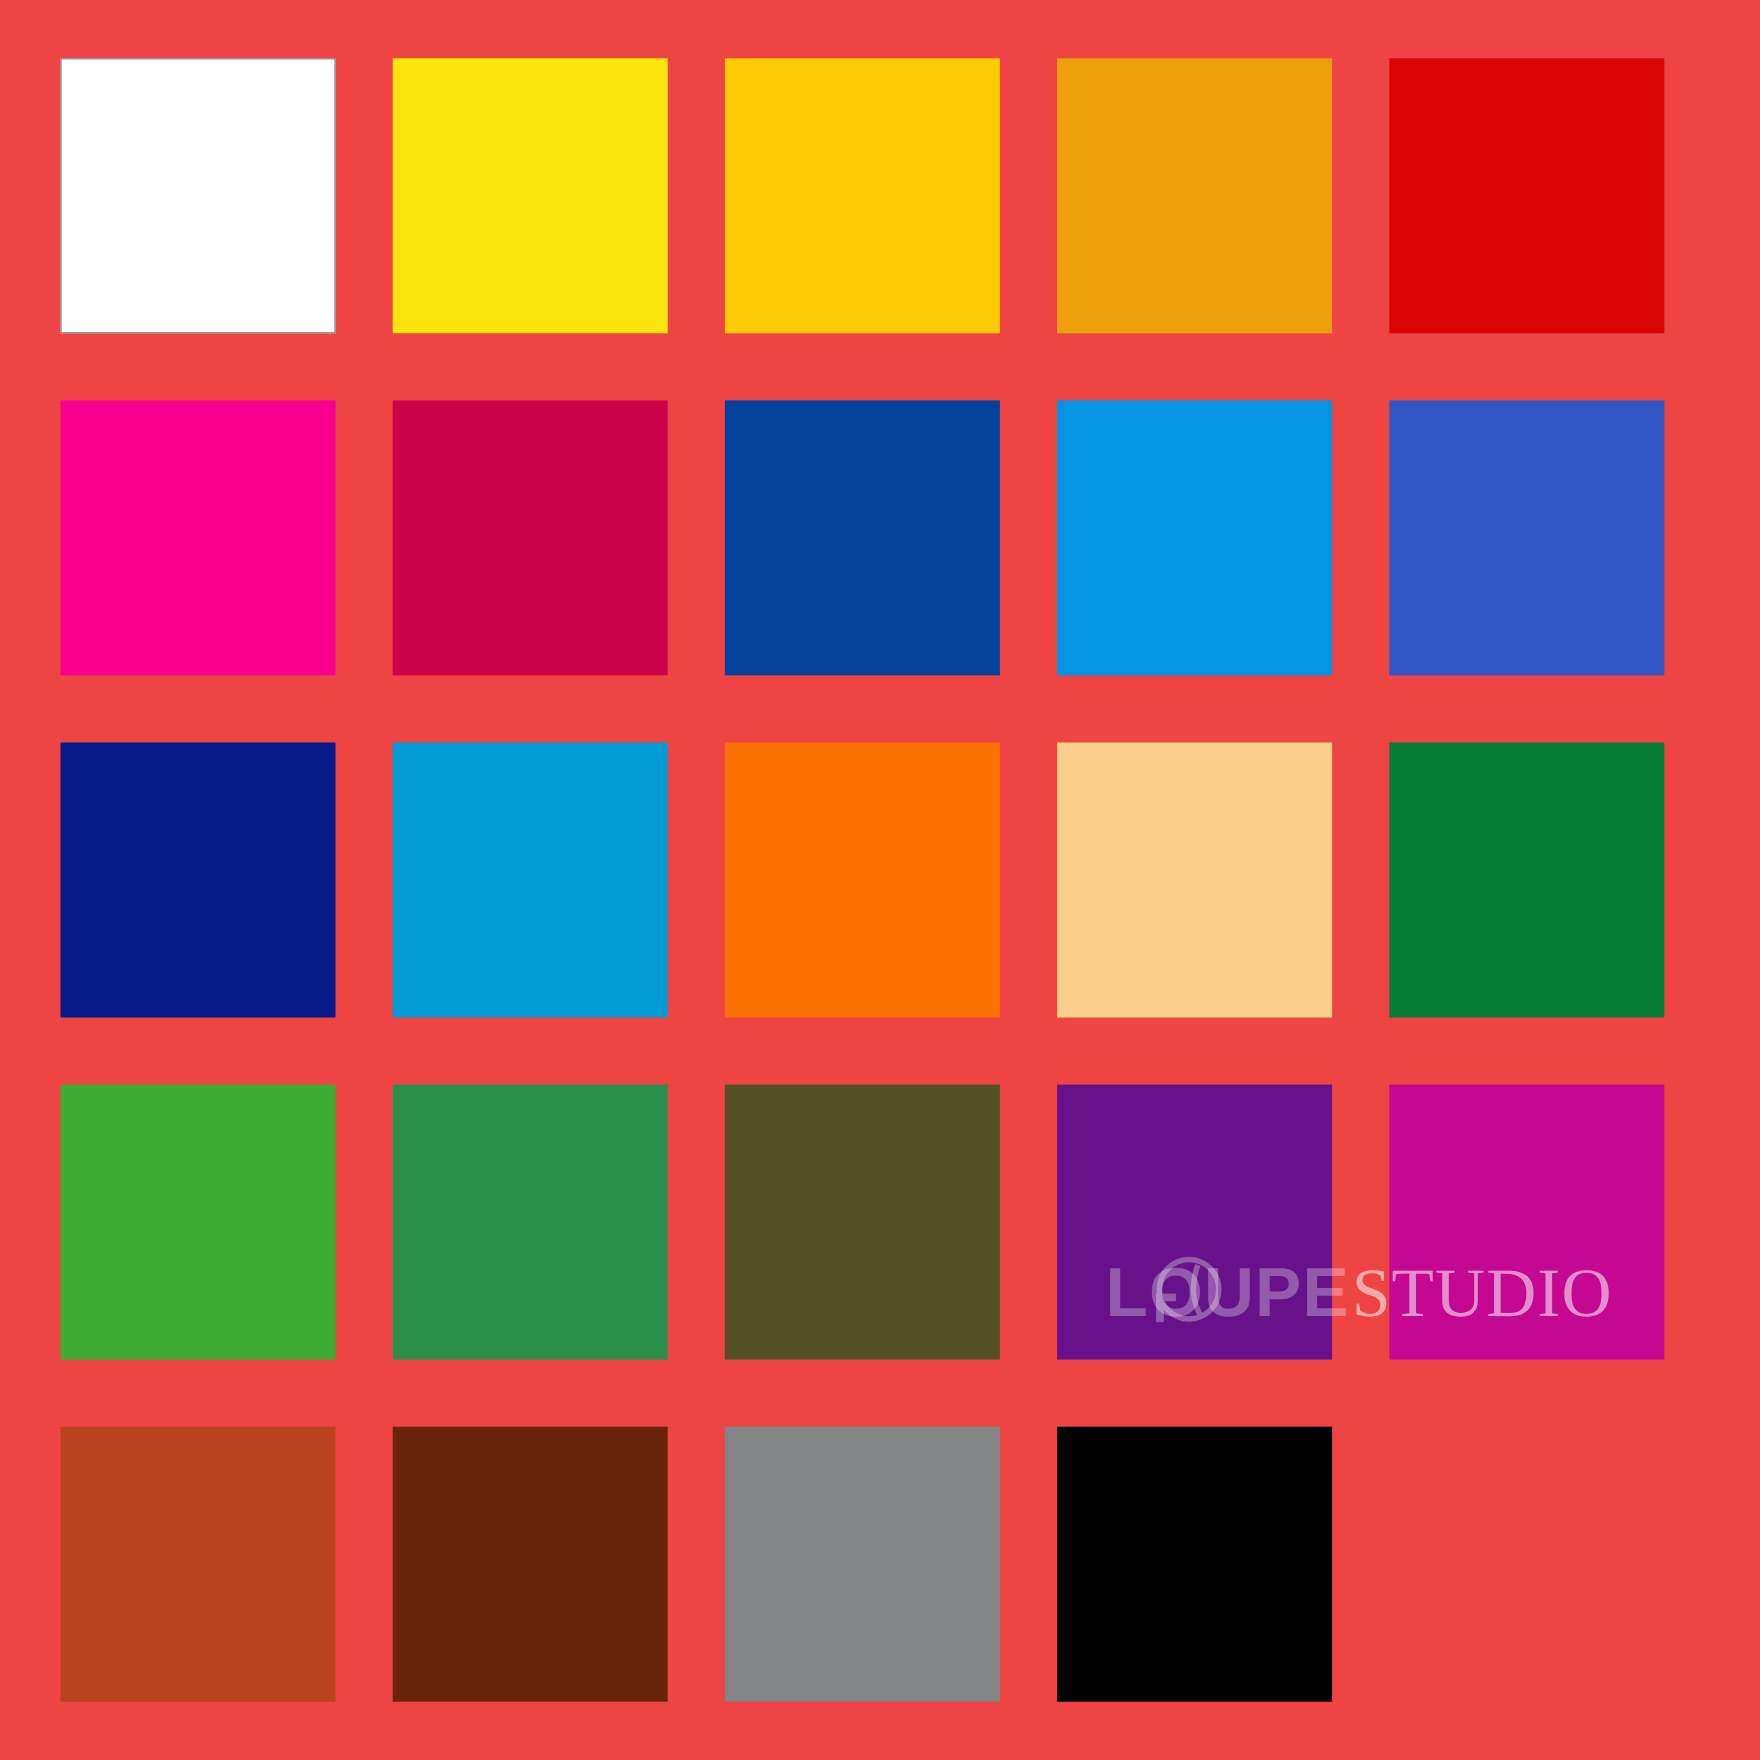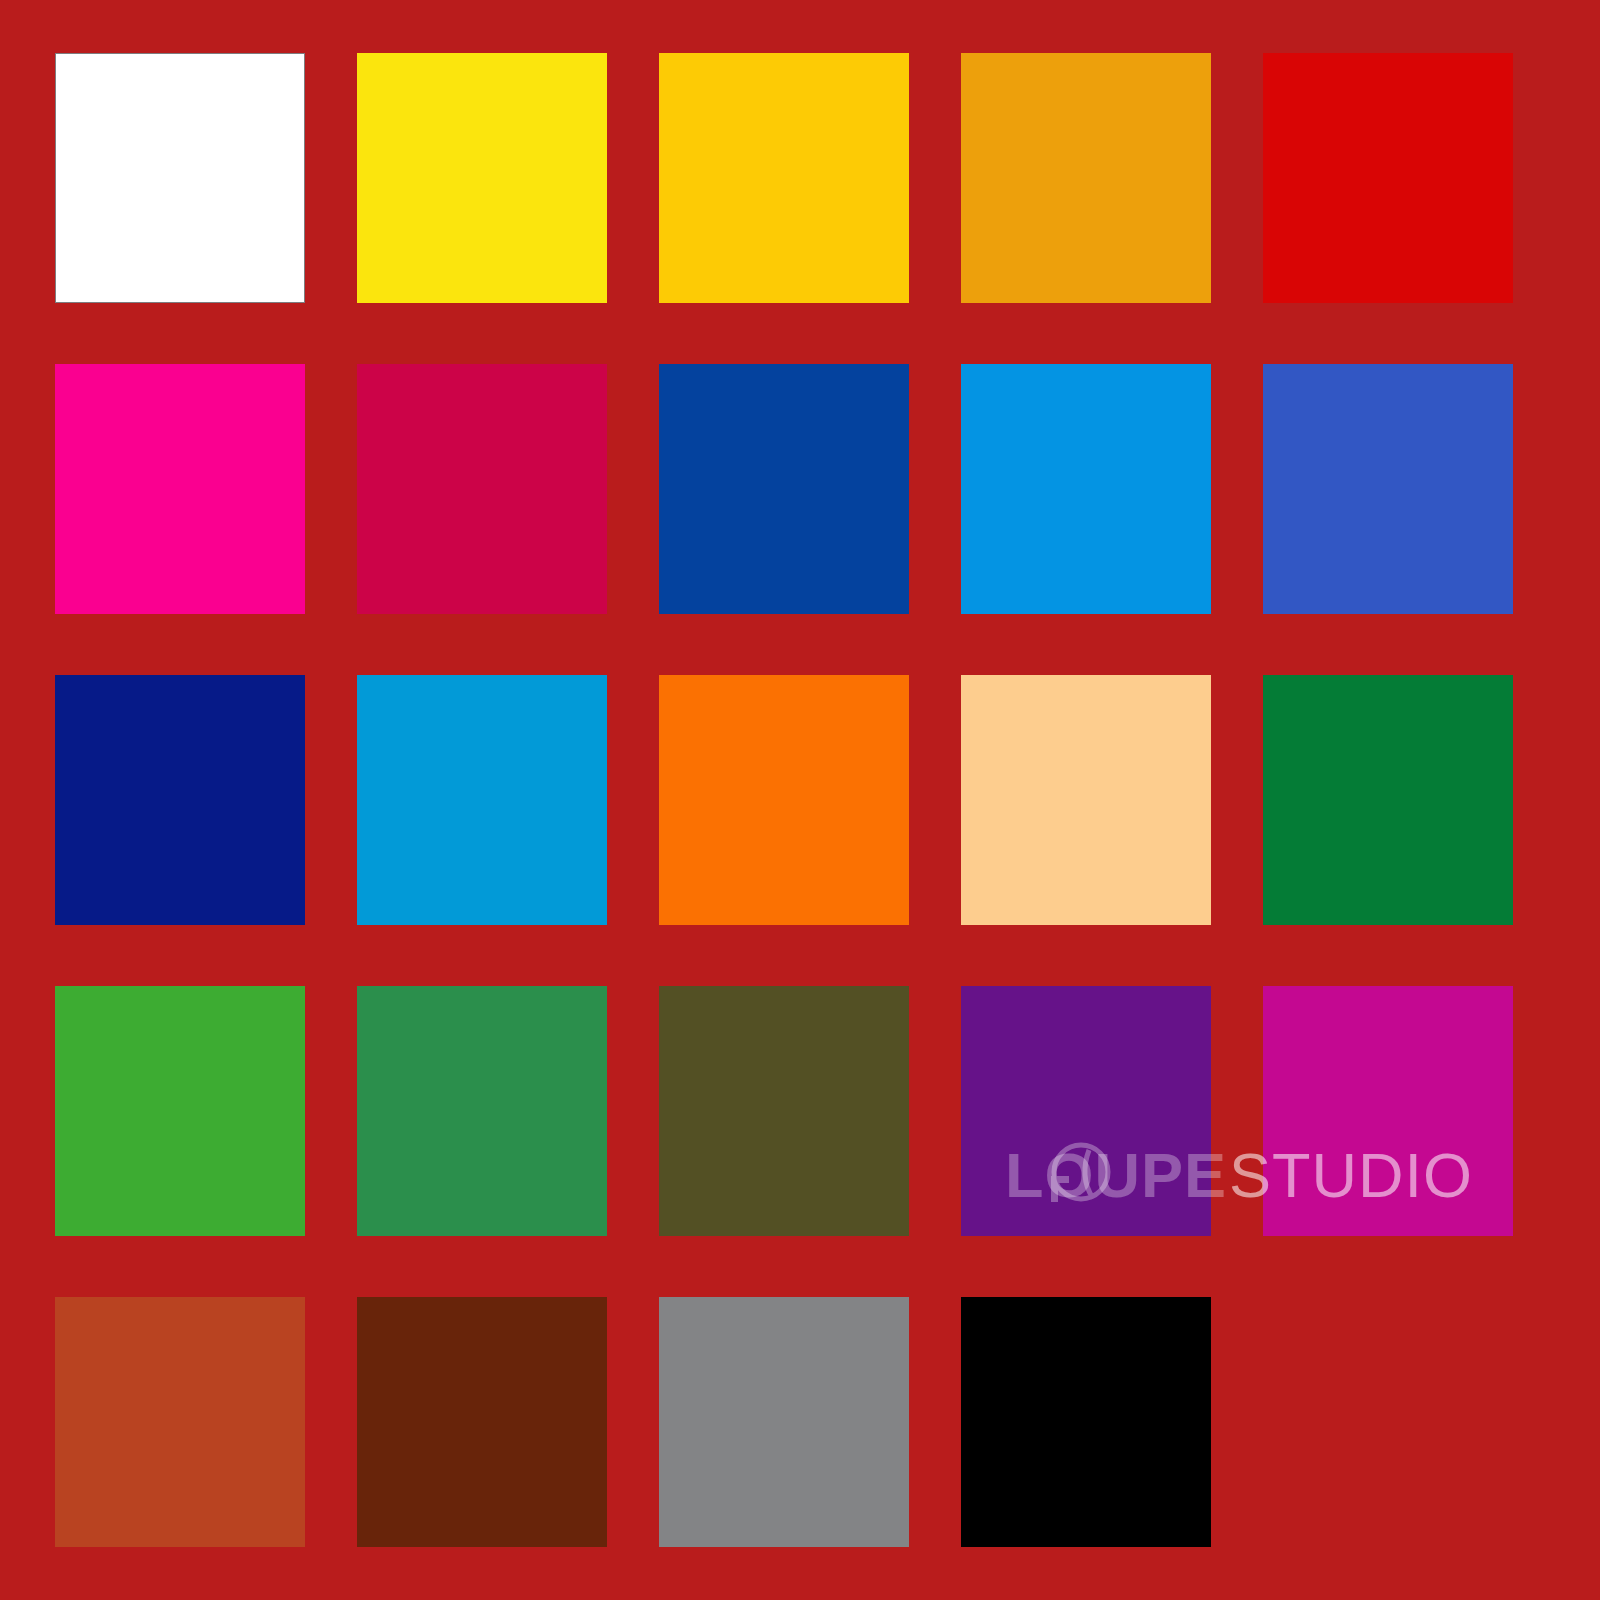--- a/index.html
+++ b/index.html
@@ -13,21 +13,21 @@
     height: 1600px;
     font-family: "Liberation Sans", sans-serif;
     overflow: hidden;
     position: relative;
   }
 
   #swatch-board {
     position: relative;
     width: 1600px;
     height: 1600px;
-    background: #b91c1c;
+    background: #ef4444;
     box-sizing: border-box;
   }
 
   .swatch-grid {
     position: absolute;
     left: 55px;
     top: 53px;
     width: 1460px;
     height: 1494px;
     display: grid;
@@ -88,20 +88,21 @@
 
   .wm-loupe {
     font-weight: 700;
     color: rgba(255, 255, 255, 0.30);
   }
 
   .wm-studio {
     font-weight: 400;
     color: rgba(255, 255, 255, 0.55);
     margin-left: 2px;
+    font-family: Liberation Serif, serif;
   }
 
   .wm-glass {
     position: absolute;
     left: 38px;
     top: 12px;
     width: 72px;
     height: 72px;
     opacity: 0.30;
   }

